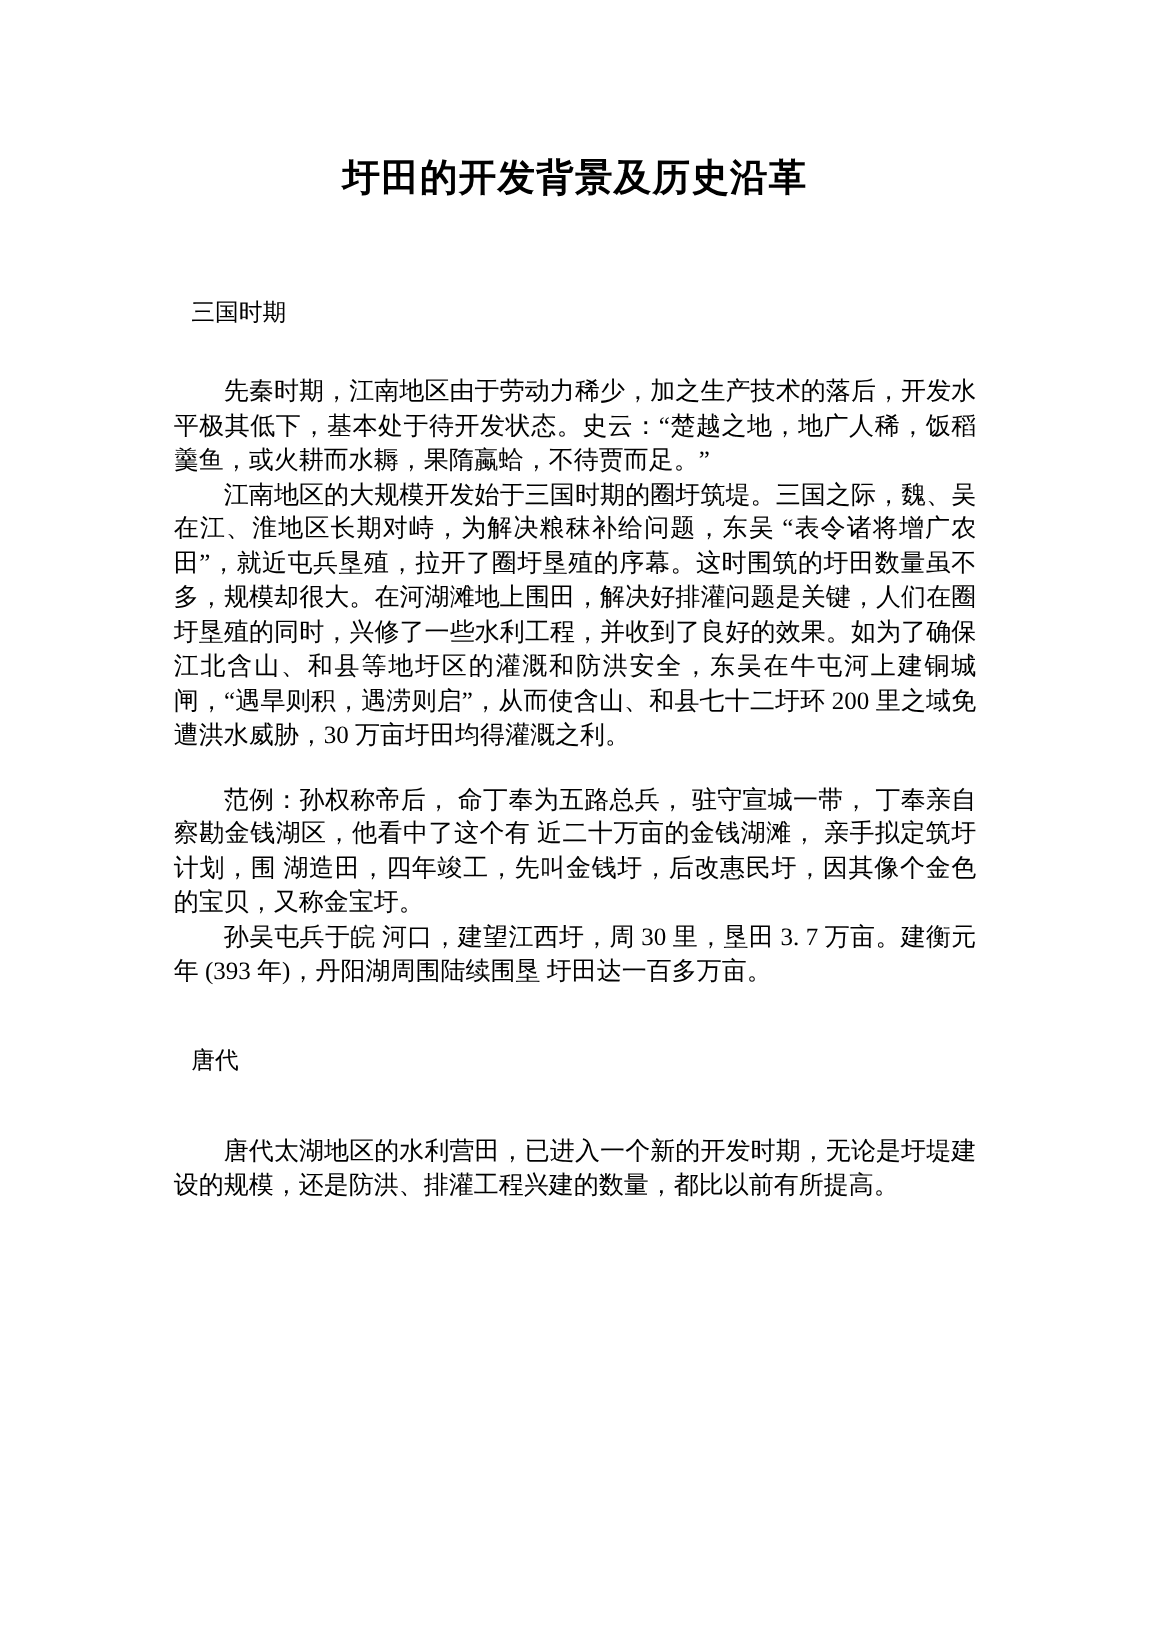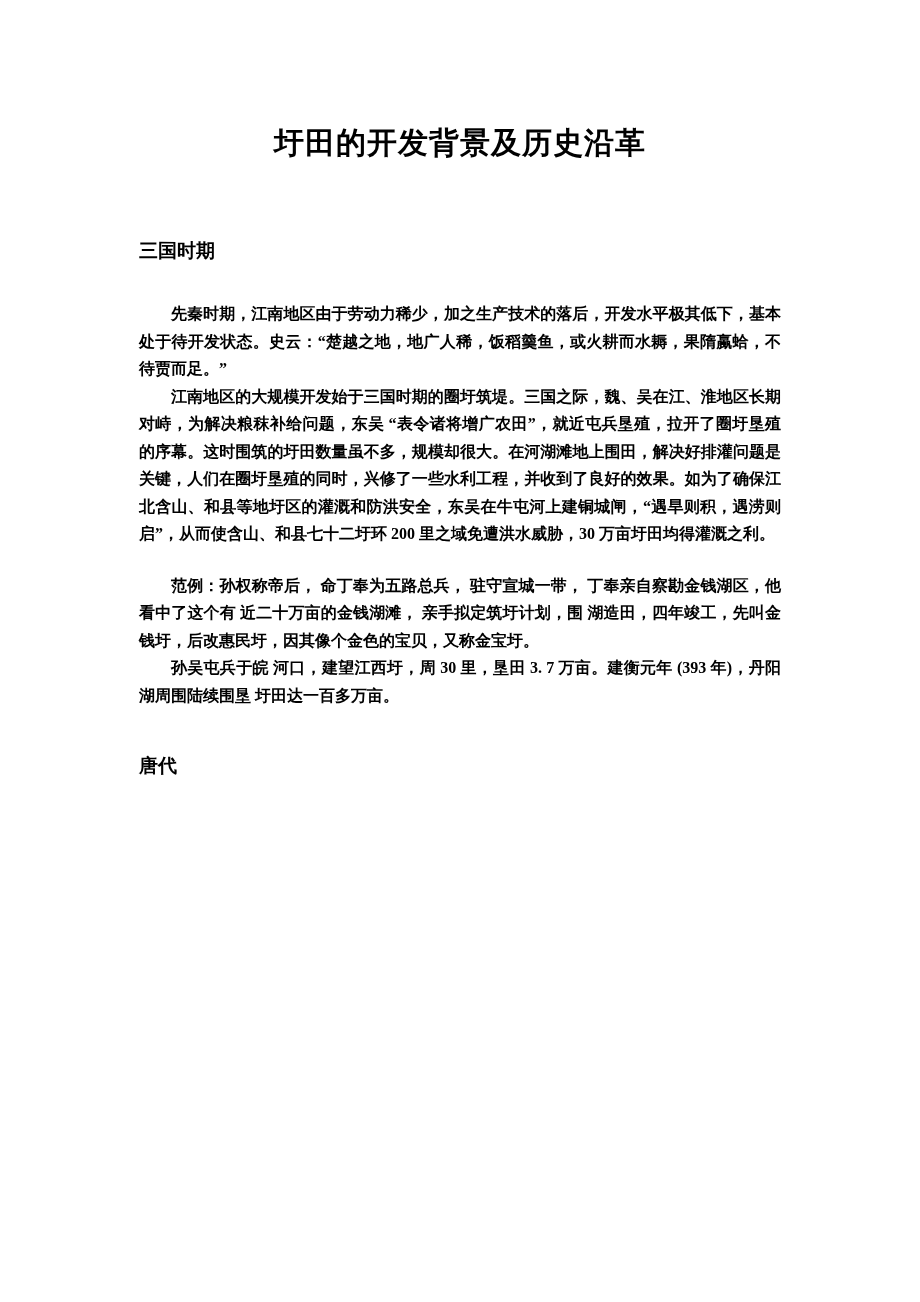--- a/index.html
+++ b/index.html
@@ -19,30 +19,30 @@
   .doc-title {
     font-size: 30px;
     font-weight: 700;
     text-align: center;
     letter-spacing: 1px;
     line-height: 42px;
     margin-bottom: 74px;
   }
   .section-heading {
     font-size: 19px;
-    font-weight: 700;
+    font-weight: 400;
     line-height: 26px;
     margin-bottom: 36px;
+    margin-left: 14px;
   }
   .para {
-    font-size: 16px;
+    font-size: 20px;
     line-height: 27.5px;
     text-align: justify;
     text-indent: 2em;
-    font-weight: bold;
   }
   .gap-above { margin-top: 24px; }
   .mt-nanchao { margin-top: 84px; }
   .mt-tang { margin-top: 44px; }
   .para-after-tang { margin-top: 46px; }
 </style>
 </head>
 <body>
 
 <div class="page">
@@ -53,15 +53,16 @@
     <h2 class="section-heading">三国时期</h2>
     <p class="para">先秦时期，江南地区由于劳动力稀少，加之生产技术的落后，开发水平极其低下，基本处于待开发状态。史云：“楚越之地，地广人稀，饭稻羹鱼，或火耕而水耨，果隋蠃蛤，不待贾而足。”</p>
     <p class="para">江南地区的大规模开发始于三国时期的圈圩筑堤。三国之际，魏、吴在江、淮地区长期对峙，为解决粮秣补给问题，东吴 “表令诸将增广农田”，就近屯兵垦殖，拉开了圈圩垦殖的序幕。这时围筑的圩田数量虽不多，规模却很大。在河湖滩地上围田，解决好排灌问题是关键，人们在圈圩垦殖的同时，兴修了一些水利工程，并收到了良好的效果。如为了确保江北含山、和县等地圩区的灌溉和防洪安全，东吴在牛屯河上建铜城闸，“遇旱则积，遇涝则启”，从而使含山、和县七十二圩环 200 里之域免遭洪水威胁，30 万亩圩田均得灌溉之利。</p>
     <p class="para gap-above">范例：孙权称帝后， 命丁奉为五路总兵， 驻守宣城一带， 丁奉亲自察勘金钱湖区，他看中了这个有 近二十万亩的金钱湖滩， 亲手拟定筑圩计划，围 湖造田，四年竣工，先叫金钱圩，后改惠民圩，因其像个金色的宝贝，又称金宝圩。</p>
     <p class="para">孙吴屯兵于皖 河口，建望江西圩，周 30 里，垦田 3. 7 万亩。建衡元年 (393 年)，丹阳湖周围陆续围垦 圩田达一百多万亩。</p>
   </div>
 
 
   <div class="section">
     <h2 class="section-heading mt-tang">唐代</h2>
+    <p class="para para-after-tang">唐代太湖地区的水利营田，已进入一个新的开发时期，无论是圩堤建设的规模，还是防洪、排灌工程兴建的数量，都比以前有所提高。</p>
   </div>
 
 </div>
 
 </body></html>

